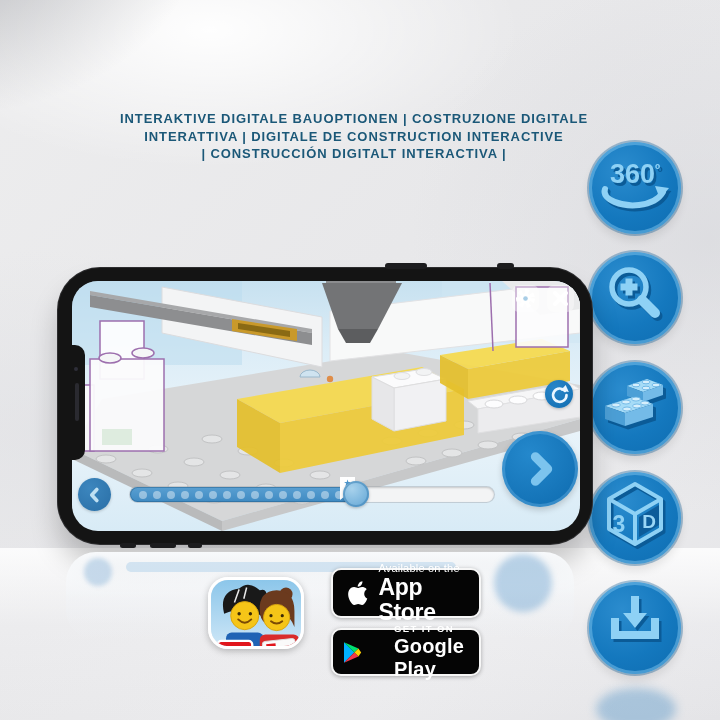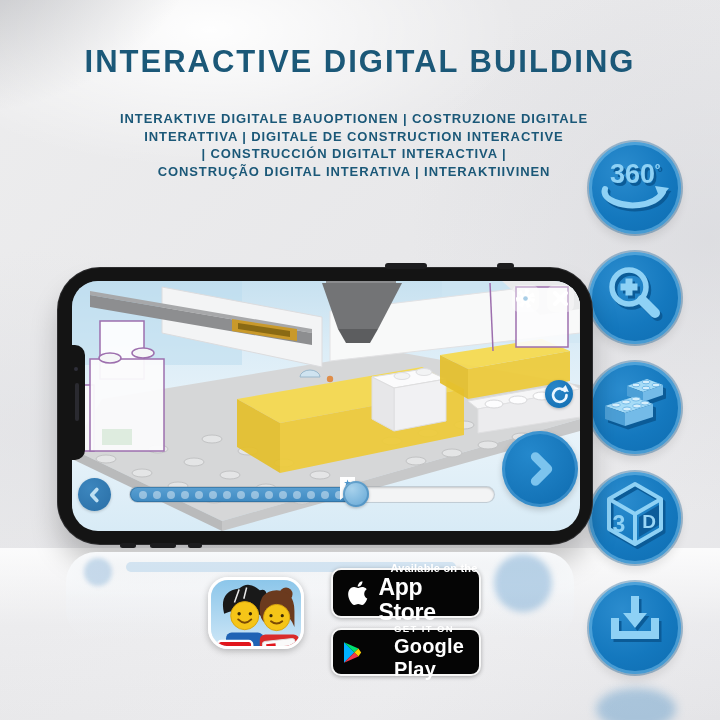--- a/index.html
+++ b/index.html
@@ -71,39 +71,37 @@
     background:rgba(60,130,195,0.25);filter:blur(2px);}
   .phone-reflection .r-dot2{position:absolute;left:428px;top:2px;width:58px;height:58px;border-radius:50%;
     background:rgba(30,115,185,0.28);filter:blur(3px);}
   
   .lego-app-icon{position:absolute;left:208px;top:577px;width:96px;height:72px;border-radius:20px;
     border:3px solid #fff;box-sizing:border-box;overflow:hidden;box-shadow:0 2px 7px rgba(0,0,0,0.25);cursor:pointer;}
   .badge{position:absolute;width:150px;background:#050505;border-radius:10px;border:2px solid #f6f6f6;
     box-shadow:0 1px 4px rgba(0,0,0,0.3);display:flex;align-items:center;box-sizing:border-box;cursor:pointer;color:#fff;}
   .badge .txt{display:flex;flex-direction:column;justify-content:center;margin-left:9px;}
   .badge-appstore{left:331px;top:568px;height:50px;padding-left:13px;}
-  .badge-appstore .l1{font-size:11px;font-weight:700;letter-spacing:0.2px;line-height:13px;margin-left:12px;}
+  .badge-appstore .l1{font-size:11px;font-weight:400;letter-spacing:0.2px;line-height:13px;}
   .badge-appstore .l2{font-size:23px;font-weight:600;line-height:25px;letter-spacing:-0.3px;}
   .badge-google{left:331px;top:628px;height:48px;padding-left:11px;gap:23px;}
   .badge-google .l1{font-size:9.5px;font-weight:700;letter-spacing:1.4px;line-height:12px;}
   .badge-google .l2{font-size:20px;font-weight:600;line-height:23px;letter-spacing:0.2px;}
 </style>
 </head>
 <body>
 
 <div class="stage">
   <div class="floor"></div>
 
-  <div class="title">INTERACTIVE DIGITAL BUILDING</div>
 
   <div class="subtitle">
     <div>INTERAKTIVE DIGITALE BAUOPTIONEN | COSTRUZIONE DIGITALE</div>
     <div>INTERATTIVA | DIGITALE DE CONSTRUCTION INTERACTIVE</div>
     <div>| CONSTRUCCIÓN DIGITALT INTERACTIVA |</div>
-    <div>CONSTRUÇÃO DIGITAL INTERATIVA | INTERAKTIIVINEN</div>
   </div>
 
   <div class="icon-col">
 
     <div class="feature-circle">
       <svg width="92" height="92" viewBox="0 0 92 92">
         <g fill="#0B5B97" transform="translate(2.5,3)">
           <text x="46" y="41" text-anchor="middle" font-size="27" font-weight="800" font-family="Liberation Sans, sans-serif"><tspan>360</tspan><tspan font-size="14" dy="-9">º</tspan></text>
           <path d="M16 47 C 12 58, 34 65, 50 63 C 62 61.5, 70 57, 74 50" fill="none" stroke="#0B5B97" stroke-width="6" stroke-linecap="round"></path>
           <polygon points="80,46 66,44 71,57"></polygon>

